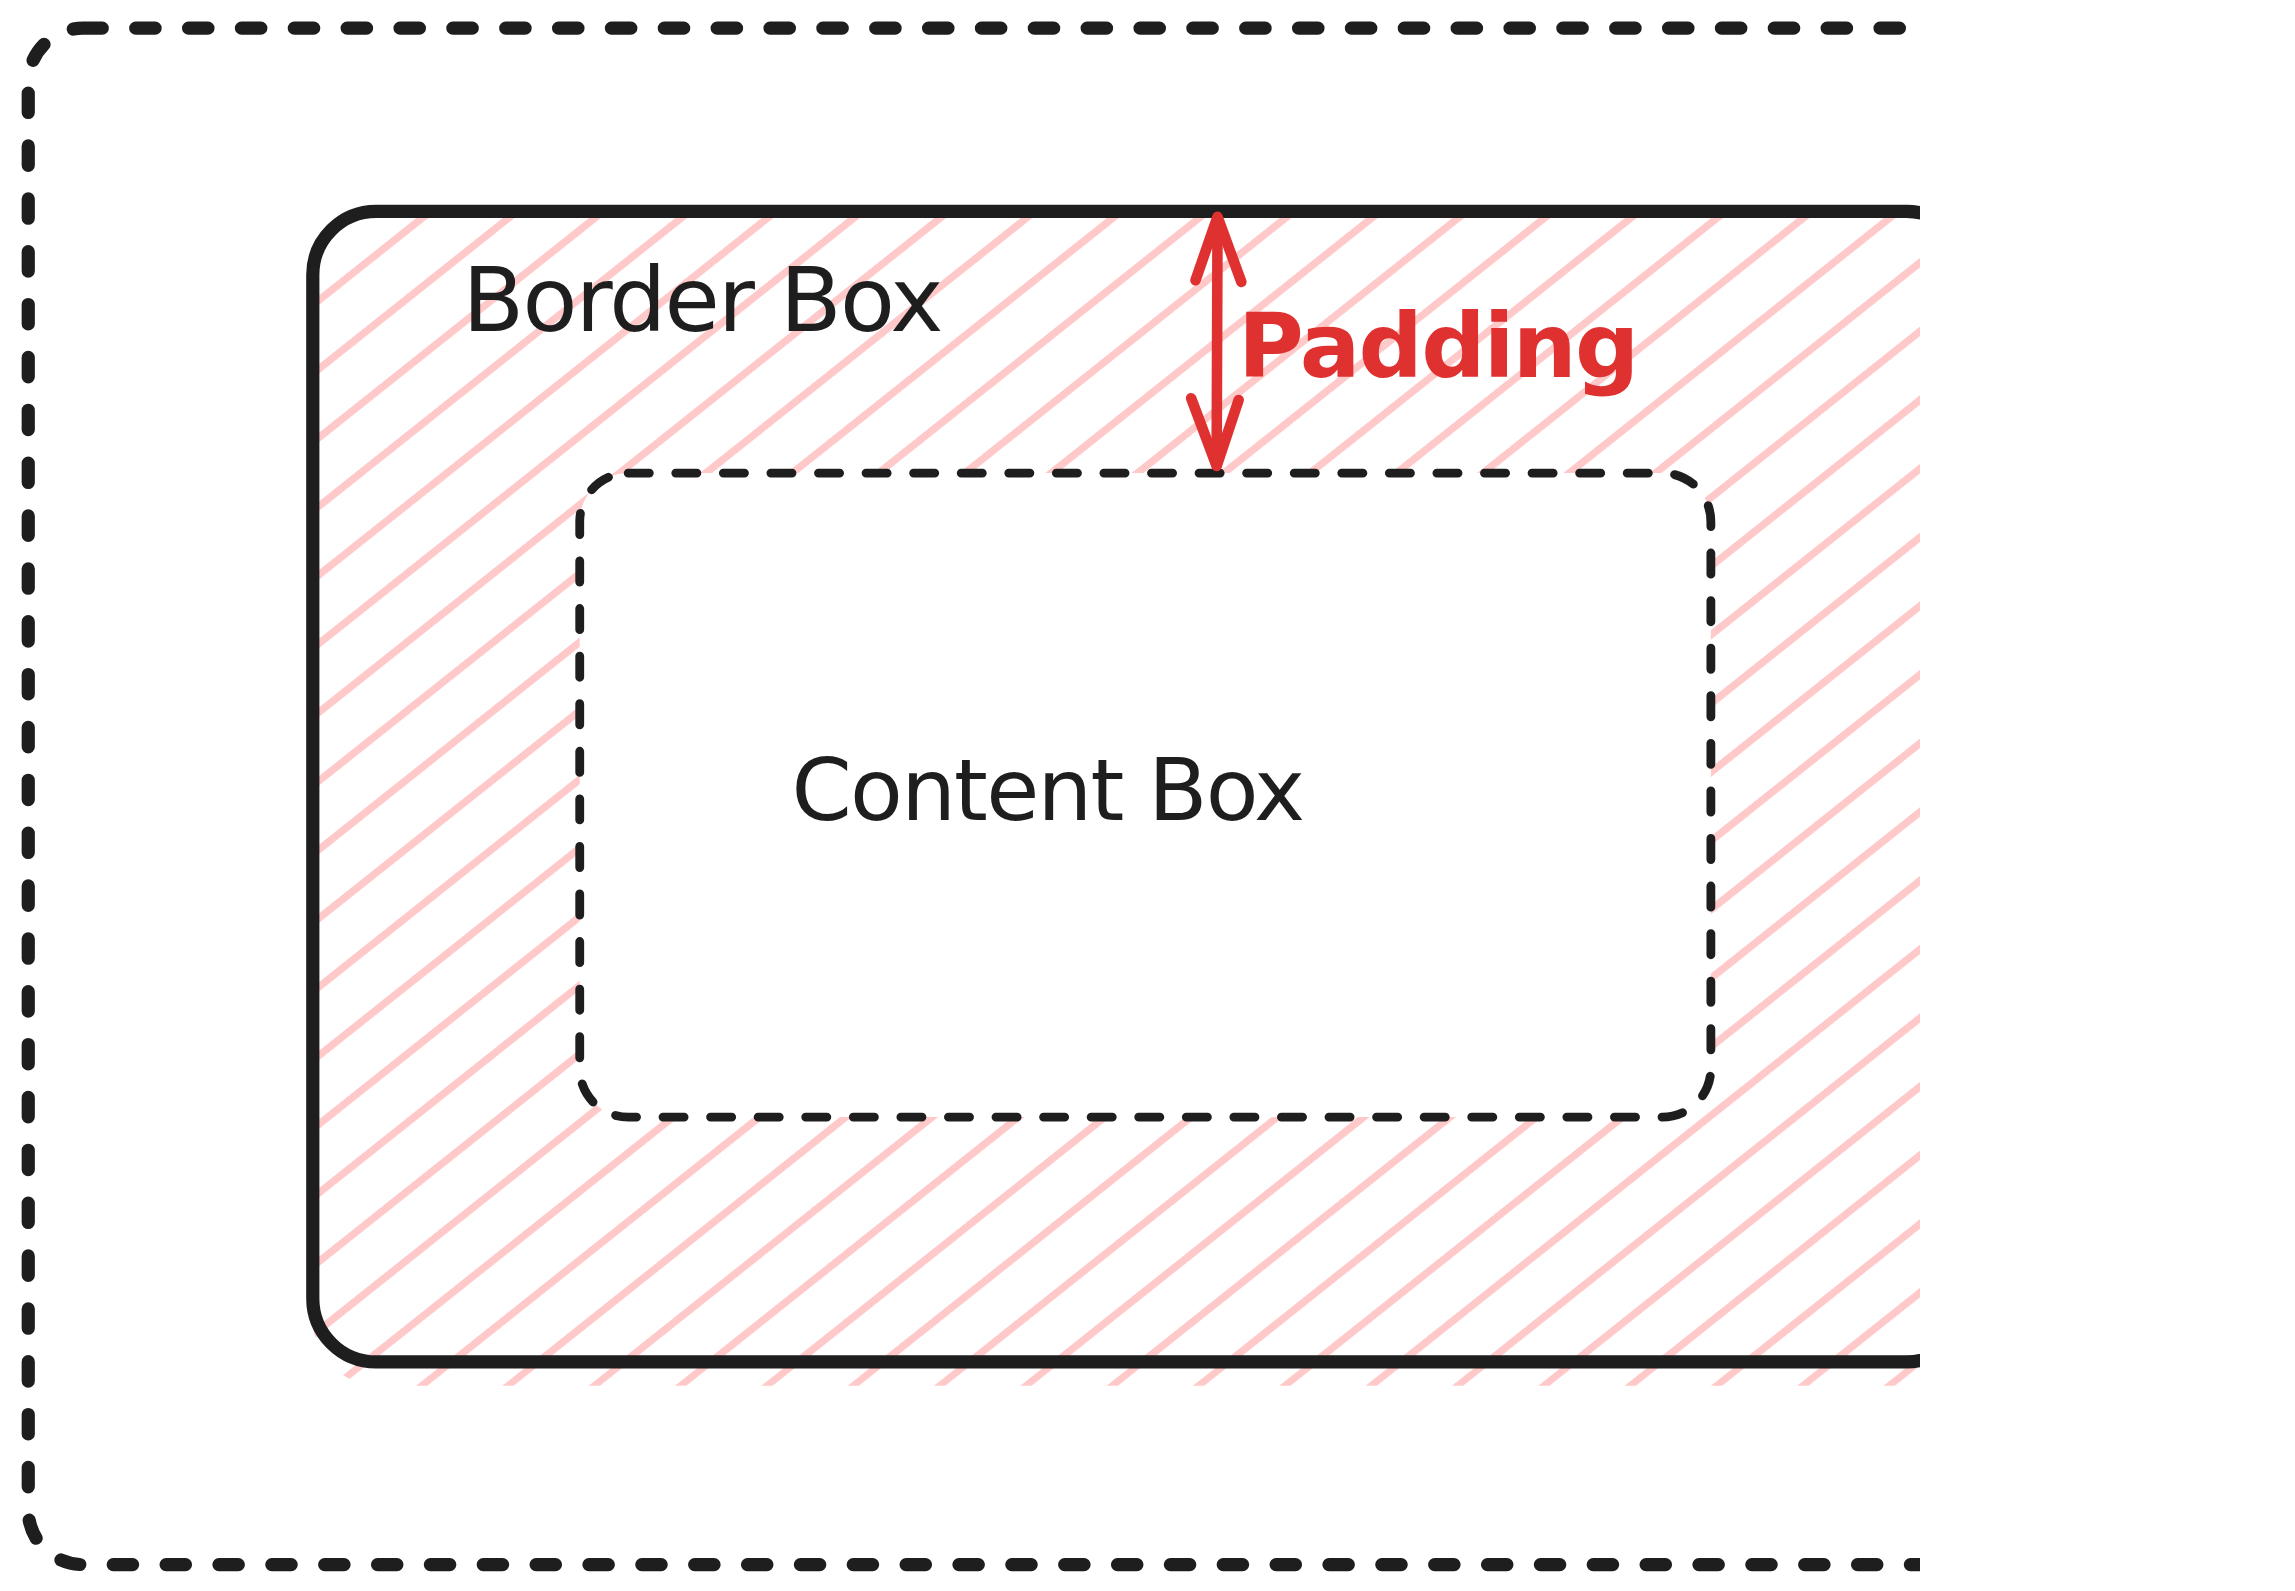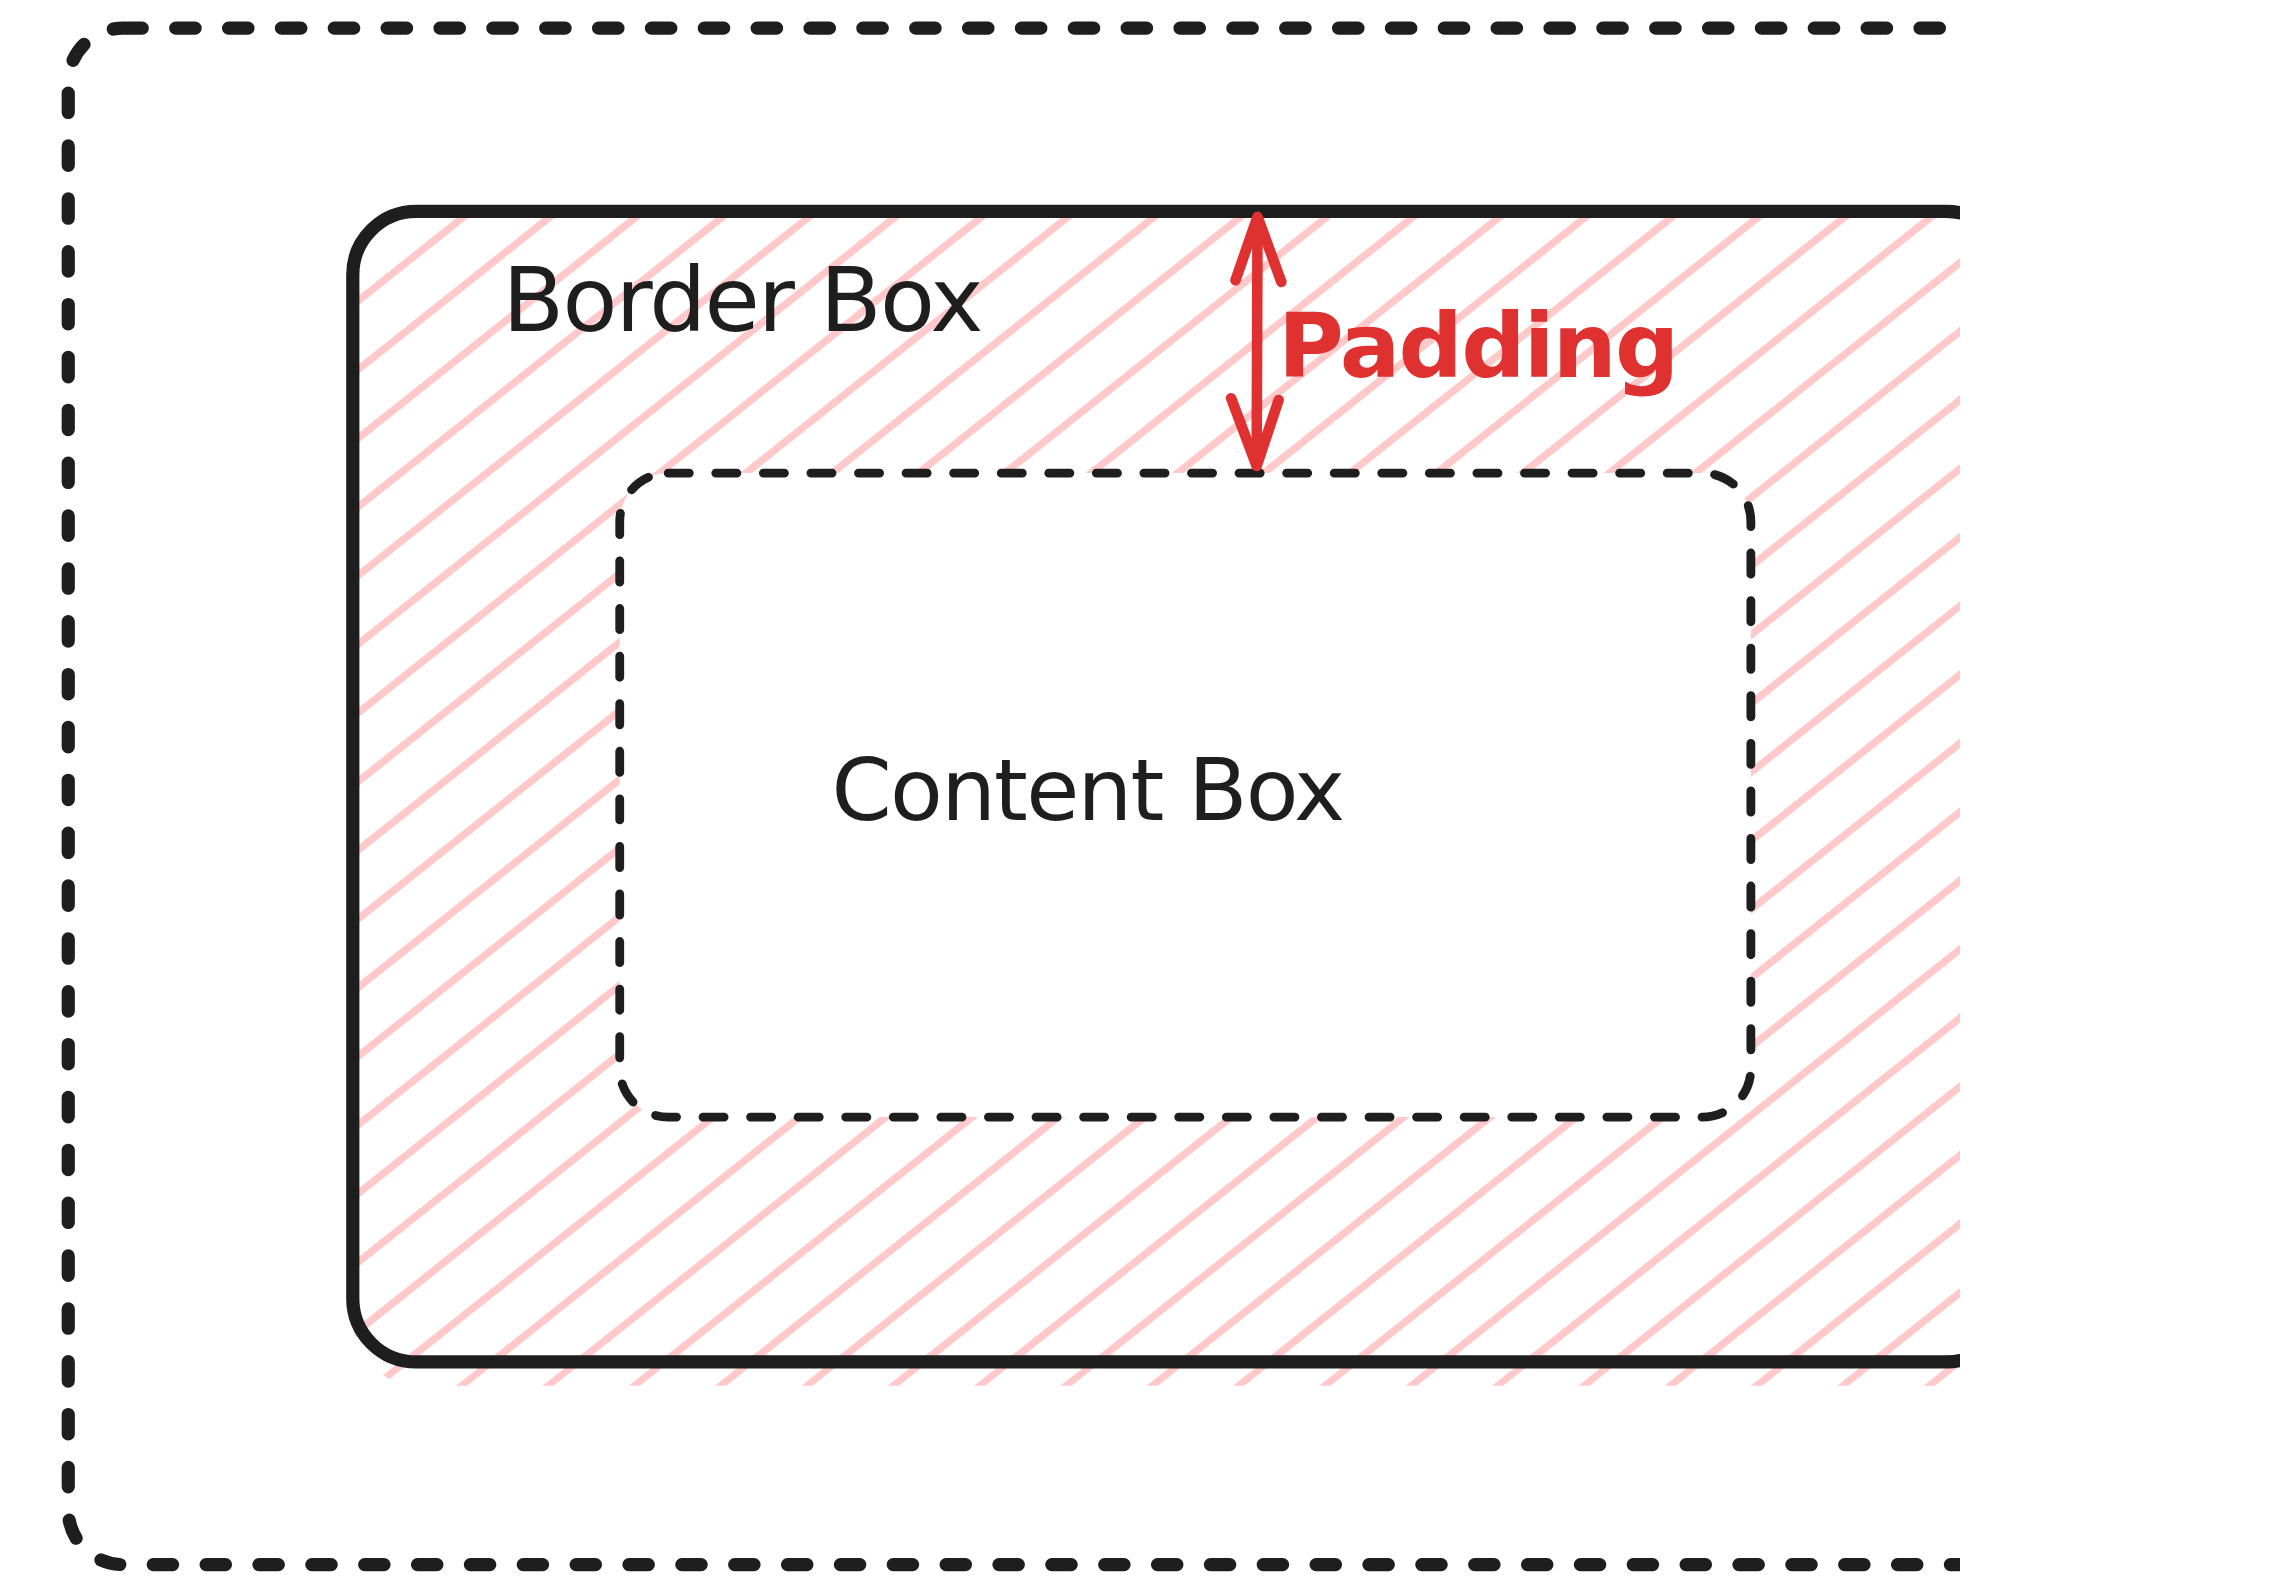--- a/index.html
+++ b/index.html
@@ -6,21 +6,20 @@
     margin: 0;
     padding: 0;
     background: #ffffff;
   }
   .canvas {
     position: relative;
     width: 1920px;
     height: 1591px;
     background: #ffffff;
     overflow: hidden;
-    margin-left: 40px;
   }
   svg text {
     font-family: "DejaVu Sans", "Liberation Sans", sans-serif;
     letter-spacing: -2px;
   }
   .label-lg  { font-size: 102px; }
   .label-md  { font-size: 98px;  }
 </style>
 </head>
 <body>

